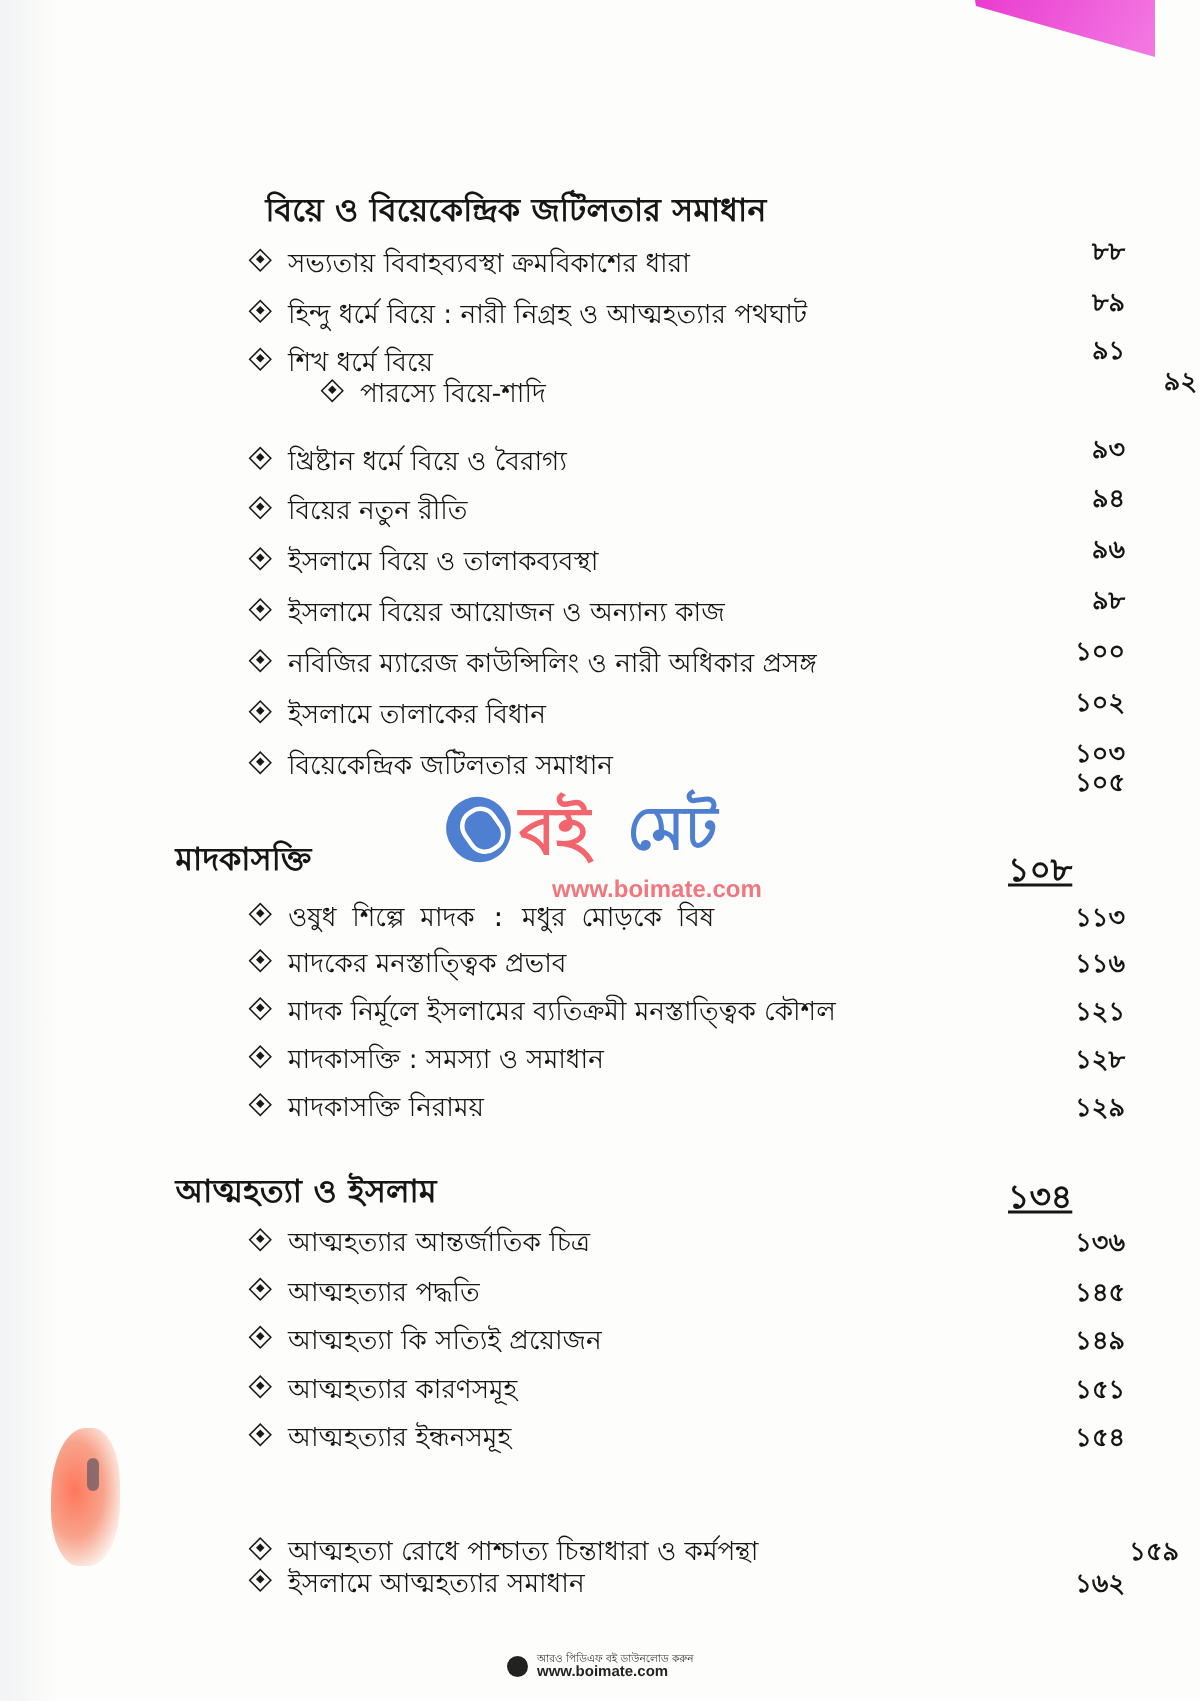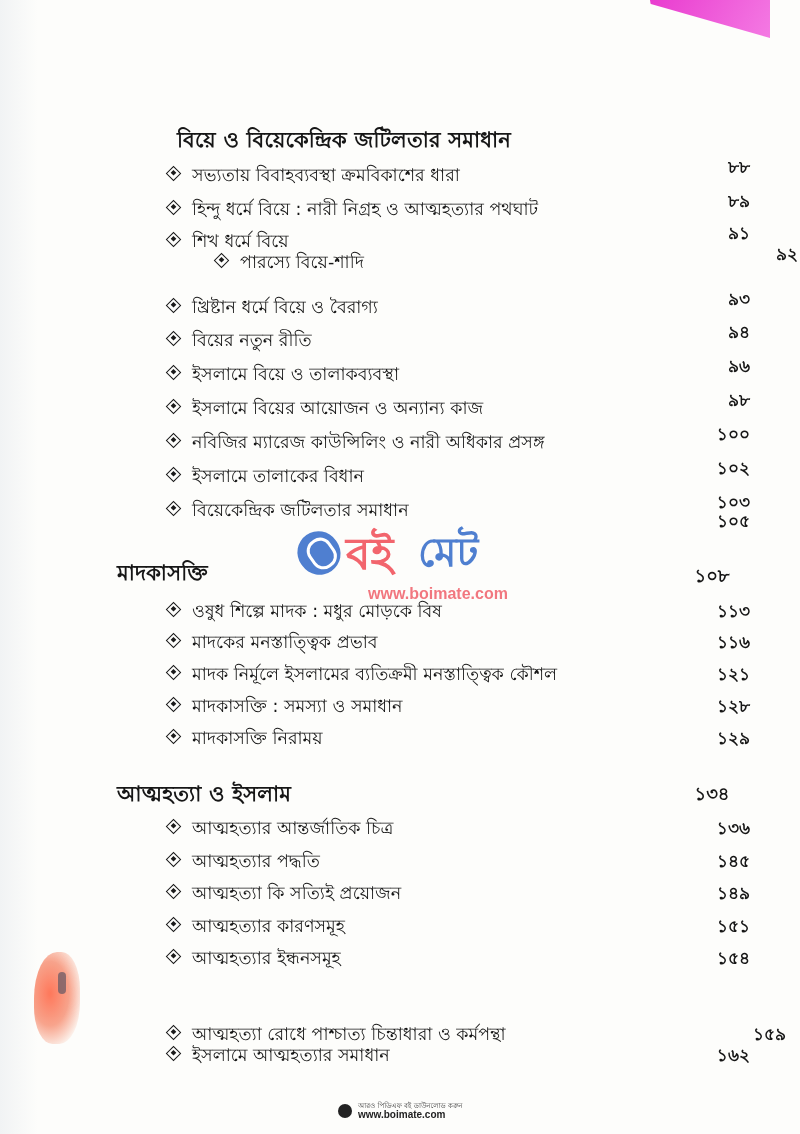--- a/index.html
+++ b/index.html
@@ -28,21 +28,21 @@
   .smudge::after {
     content: ""; position: absolute; left: 24px; top: 20px; width: 8px; height: 22px;
     border-radius: 4px; background: #5b4a55; opacity: 0.75;
   }
   .toc { position: absolute; left: 0; top: 0; width: 800px; }
   .section { position: absolute; left: 0; width: 800px; }
   .section-title {
     position: absolute; font-size: 21px; font-weight: bold; white-space: nowrap; letter-spacing: 0.2px;
   }
   .section-page {
-    position: absolute; right: 48px; font-size: 18px; font-weight: bold; text-align: center; width: 80px;
+    position: absolute; right: 48px; font-size: 22px; font-weight: bold; text-align: left; width: 80px; text-decoration: underline;
   }
   .entry { position: absolute; left: 0; width: 800px; height: 30px; }
   .bullet {
     position: absolute; left: 168px; top: 6px; width: 9px; height: 9px;
     border: 1.6px solid #1a1a1a; transform: rotate(45deg);
   }
   .bullet::after {
     content: ""; position: absolute; left: 2.2px; top: 2.2px; width: 3.4px; height: 3.4px; background: #1a1a1a;
   }
   .entry-text {
@@ -154,21 +154,21 @@
       <span class="entry-text">বিয়েকেন্দ্রিক জটিলতার সমাধান</span>
       <span class="entry-page">১০৩</span>
     </div>
     <div class="entry-page" style="top:508px; right:50px; position:absolute;">১০৫</div>
   </div>
 
   <div class="section" style="top:0;">
     <div class="section-title" style="left:117px; top:557px;">মাদকাসক্তি</div>
     <div class="section-page" style="top:562px;">১০৮</div>
 
-    <div class="entry" style="top:598px;">
+    <div class="entry" style="top:598px;font-family:Liberation Mono, monospace;">
       <span class="bullet"></span>
       <span class="entry-text">ওষুধ শিল্পে মাদক : মধুর মোড়কে বিষ</span>
       <span class="entry-page" style="top:0;">১১৩</span>
     </div>
     <div class="entry" style="top:629px;">
       <span class="bullet"></span>
       <span class="entry-text">মাদকের মনস্তাত্ত্বিক প্রভাব</span>
       <span class="entry-page" style="top:0;">১১৬</span>
     </div>
     <div class="entry" style="top:661px;">

